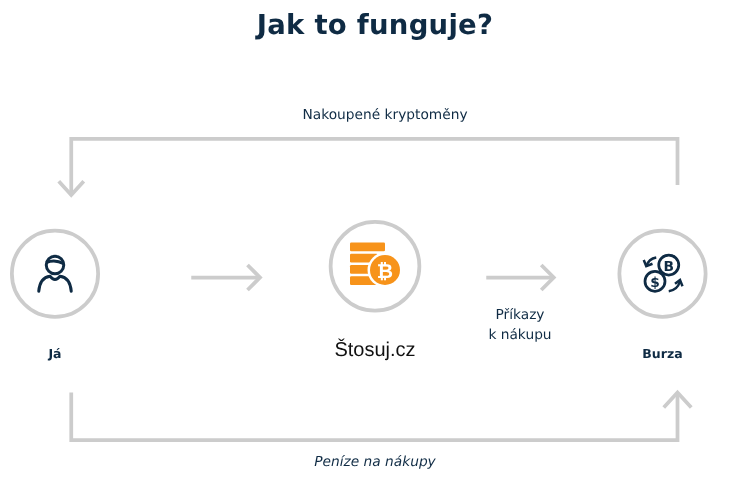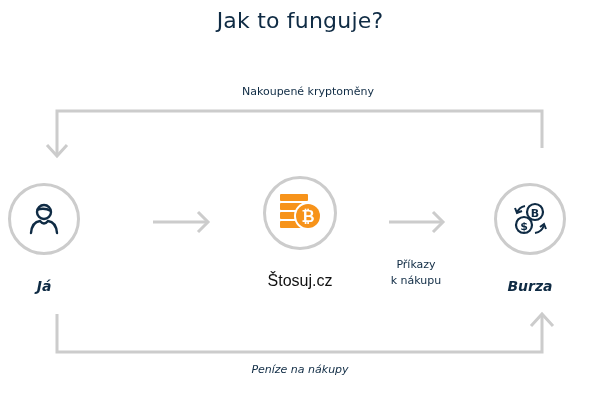--- a/index.html
+++ b/index.html
@@ -1,20 +1,20 @@
 <!DOCTYPE html>
 <html><head>
 <meta charset="utf-8">
 <style>
   html,body{margin:0;padding:0;background:#ffffff;}
   body{width:600px;height:400px;position:relative;overflow:hidden;font-family:"Liberation Sans",sans-serif;color:#0f2b44;}
-  .title{position:absolute;top:8px;left:0;width:600px;text-align:center;font-family:"DejaVu Sans",sans-serif;font-weight:normal;font-size:22px;color:#0f2b44;letter-spacing:0.2px;}
+  .title{position:absolute;top:8px;left:0;width:600px;text-align:center;font-family:"DejaVu Sans",sans-serif;font-weight:bold;font-size:22px;color:#0f2b44;letter-spacing:0.2px;}
   svg.lines{position:absolute;left:0;top:0;}
   .label{position:absolute;font-family:"DejaVu Sans",sans-serif;font-size:11px;color:#0f2b44;text-align:center;line-height:16px;}
-  .node-label{position:absolute;font-family:"DejaVu Sans",sans-serif;font-weight:bold;font-size:14px;color:#0f2b44;text-align:center;font-style:italic;}
+  .node-label{position:absolute;font-family:"DejaVu Sans",sans-serif;font-weight:bold;font-size:10px;color:#0f2b44;text-align:center;}
   .brand{position:absolute;font-family:"Liberation Sans",sans-serif;font-weight:normal;font-size:16px;color:#111111;text-align:center;}
   .node{position:absolute;border:3px solid #cccccc;border-radius:50%;box-sizing:border-box;display:flex;align-items:center;justify-content:center;background:#fff;}
 </style>
 </head>
 <body>
 
 <div class="title">Jak to funguje?</div>
 
 <svg class="lines" width="600" height="400">
 
@@ -50,21 +50,21 @@
     <rect x="4" y="11" width="22" height="7" rx="1" fill="#f7931a"></rect>
     <rect x="4" y="20" width="18" height="7" rx="1" fill="#f7931a"></rect>
     <rect x="4" y="29" width="22" height="7" rx="1" fill="#f7931a"></rect>
     <circle cx="32" cy="24" r="14" fill="#ffffff"></circle>
     <circle cx="32" cy="24" r="12" fill="#f7931a"></circle>
     <text x="32" y="30" text-anchor="middle" font-family="DejaVu Sans, sans-serif" font-weight="bold" font-size="16" fill="#ffffff">₿</text>
   </svg>
 </div>
 <div class="brand" style="left:250px;top:272px;width:100px;">Štosuj.cz</div>
 
-<div class="label" style="left:366px;top:257px;width:100px;">
+<div class="label" style="left:366px;top:244px;width:100px;">
   <div>Příkazy</div>
   <div>k nákupu</div>
 </div>
 
 <div class="node" style="left:494px;top:183px;width:72px;height:72px;">
   <svg width="38" height="38" viewBox="0 0 38 38">
     <circle cx="24" cy="12" r="8" fill="none" stroke="#0f2b44" stroke-width="2.2"></circle>
     <text x="24" y="16.5" text-anchor="middle" font-family="DejaVu Sans, sans-serif" font-weight="bold" font-size="11" fill="#0f2b44">B</text>
     <circle cx="13" cy="25" r="8" fill="none" stroke="#0f2b44" stroke-width="2.2"></circle>
     <text x="13" y="29.5" text-anchor="middle" font-family="DejaVu Sans, sans-serif" font-weight="bold" font-size="11" fill="#0f2b44">$</text>

